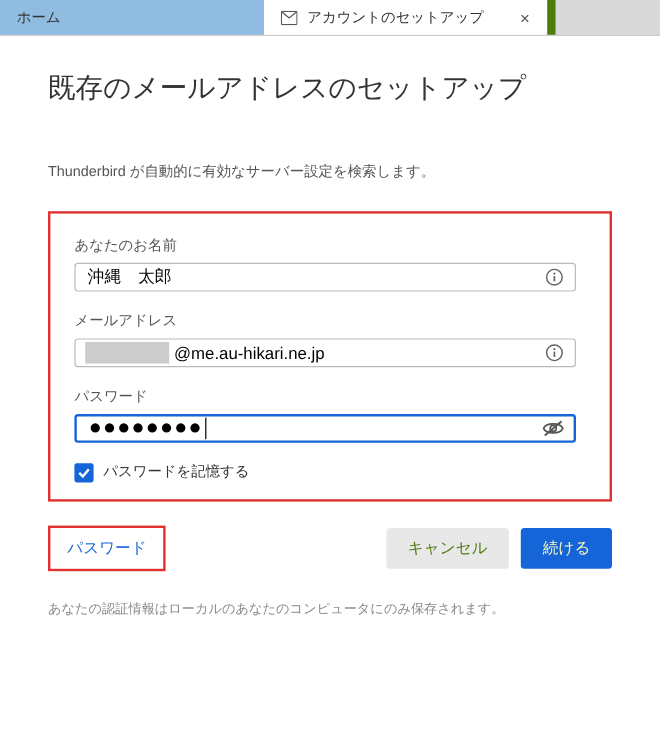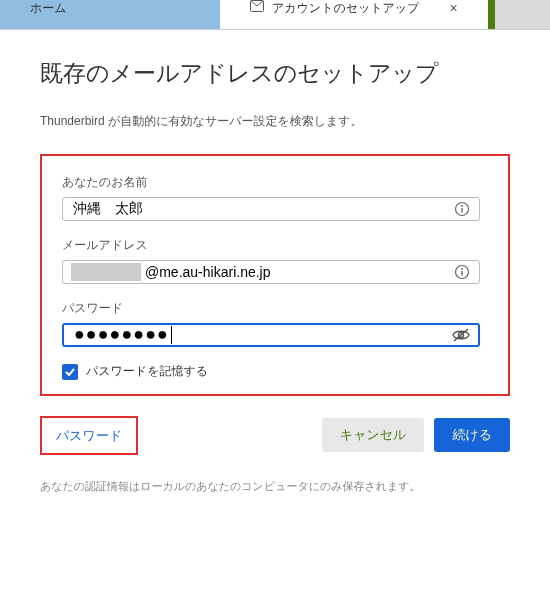--- a/index.html
+++ b/index.html
@@ -1,24 +1,24 @@
 <!DOCTYPE html>
 <html><head>
 <meta charset="utf-8">
 <style>
 * { box-sizing: border-box; margin: 0; padding: 0; }
 body { font-family: "Meiryo", sans-serif; background: #fff; width: 550px; height: 608px; overflow: hidden; }
 .tabs { display: flex; background: #d9d9d9; height: 30px; border-bottom: 1px solid #ccc; }
-.tab { display: flex; padding: 0 30px; font-size: 12px; color: #333; position: relative; }
+.tab { display: flex; align-items: center; padding: 0 14px; font-size: 12px; color: #333; position: relative; }
 .tab-home { background: #8fbce0; width: 220px; }
 .tab-setup { background: #fff; border-right: 7px solid #4d7c0f;}
 .tab-setup .icon { margin-right: 8px; }
 .tab-close { margin-left: 30px; font-size: 14px; color: #555; cursor: pointer; }
 .content { padding: 28px 40px 20px 40px; background: #fff; }
-h1 { font-size: 23px; font-weight: 400; color: #333; margin-bottom: 2px; }
+h1 { font-size: 23px; font-weight: 400; color: #333; margin-bottom: 24px; }
 .desc { font-size: 12px; color: #555; line-height: 1.7; margin-bottom: 22px; }
 .form-box { border: 2px solid #e03030; padding: 18px 28px 14px 20px; }
 .field { margin-bottom: 16px; }
 .field-label { font-size: 12px; color: #555; margin-bottom: 6px; display: block; }
 .input-wrap { position: relative; display: flex; align-items: center; border: 1px solid #bbb; border-radius: 3px; background: #fff; height: 24px; }
 .input-wrap.focused { border: 2px solid #1565d8; }
 .input-wrap input { border: none; outline: none; flex: 1; padding: 0 10px; font-size: 14px; background: transparent; font-family: inherit; }
 .input-icon { width: 34px; display: flex; align-items: center; justify-content: center; color: #666; }
 .email-mask { background: #ccc; width: 70px; height: 18px; margin-left: 8px; }
 .email-text { font-size: 14px; padding-left: 4px; flex: 1; }

